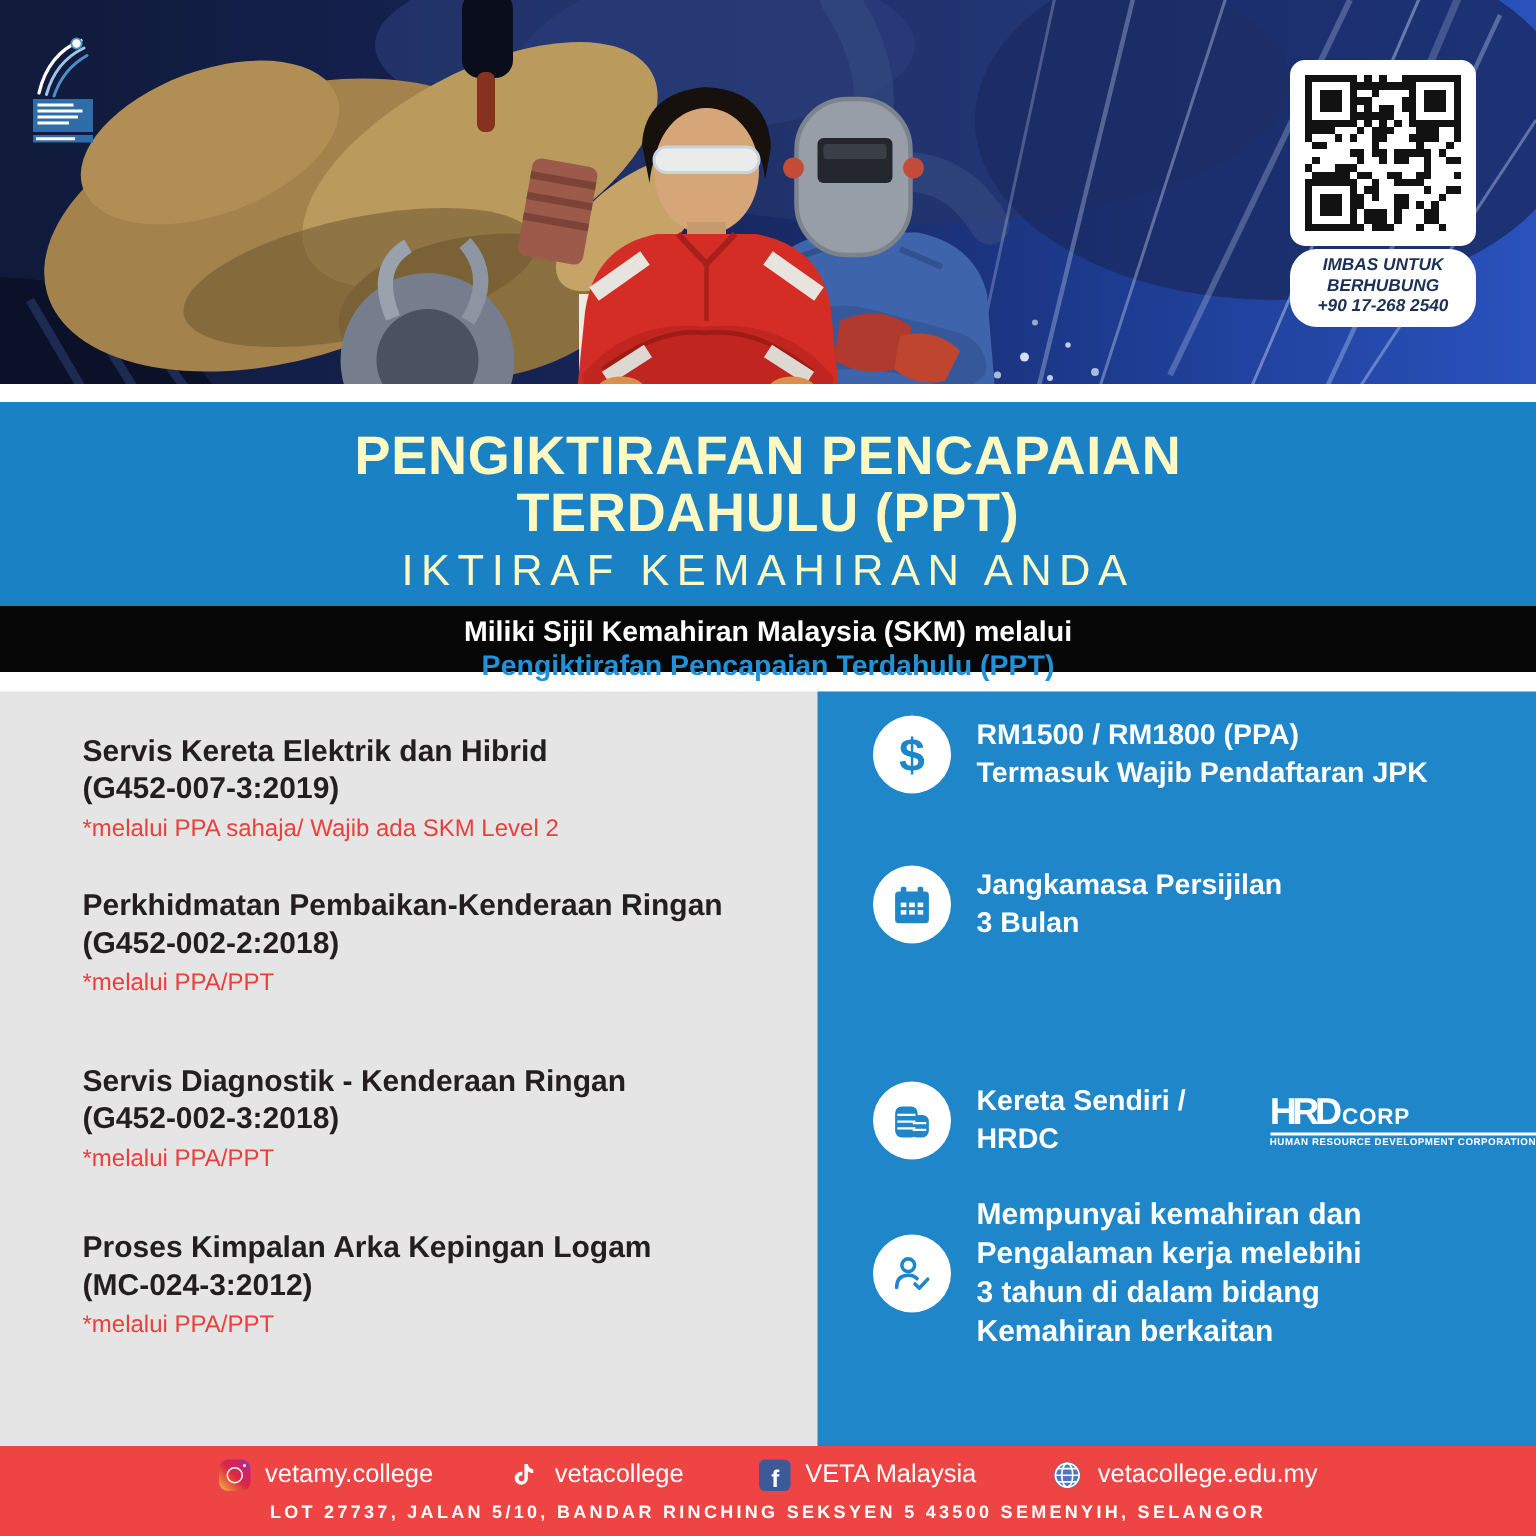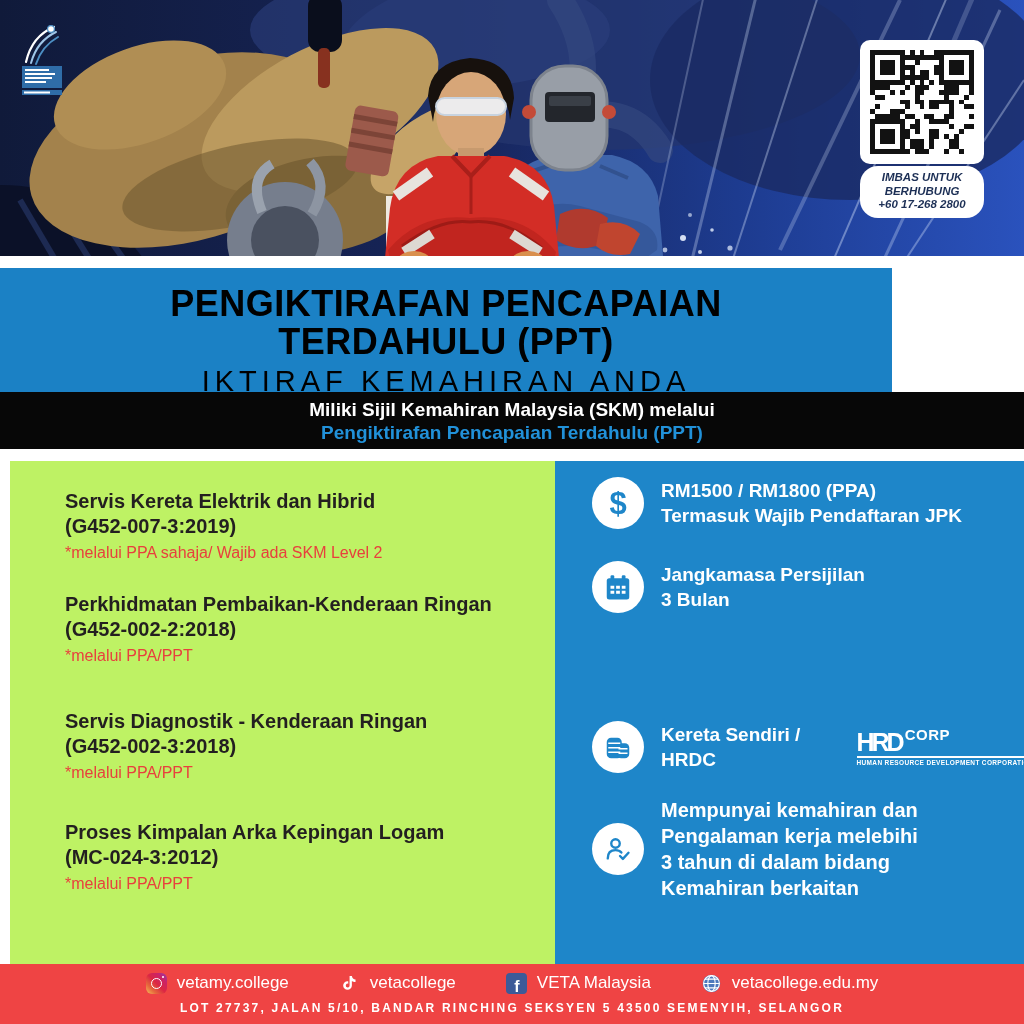--- a/index.html
+++ b/index.html
@@ -12,54 +12,54 @@
   .hero svg.hero-art { position:absolute; left:0; top:0; }
   .brand-logo { position:absolute; left:18px; top:22px; width:48px; height:78px; }
   .qr-card { position:absolute; left:860px; top:40px; width:124px; height:124px; background:#fff;
              border-radius:10px; display:flex; align-items:center; justify-content:center; }
   .qr-card svg { width:104px; height:104px; }
   .contact-pill { position:absolute; left:860px; top:166px; width:124px; background:#fff; border-radius:18px;
                   padding:5px 2px 6px; text-align:center; color:#1c2f55; font-weight:bold; font-style:italic;
                   font-size:11.5px; line-height:13.5px; }
 
   
-  .title-band { position:absolute; left:0; top:268px; width:892px; height:136px; background:#1b81c5;
-                color:#000000; text-align:center; padding-top:17px; }
+  .title-band { position:absolute; left:0; top:268px; width:1024px; height:136px; background:#1b81c5;
+                color:#fef9c3; text-align:center; padding-top:17px; }
   .title-band .h1 { font-size:36px; font-weight:800; letter-spacing:.5px; line-height:38px; }
   .title-band .sub { font-size:29px; font-weight:400; letter-spacing:5px; line-height:36px; margin-top:2px; }
 
   
-  .black-strip { position:absolute; left:0; top:392px; width:1024px; height:57px; background:#070707;
+  .black-strip { position:absolute; left:0; top:404px; width:1024px; height:44px; background:#070707;
                  text-align:center; padding-top:6px; }
   .black-strip .l1 { color:#fff; font-weight:bold; font-size:19px; line-height:23px; }
   .black-strip .l2 { color:#2191d9; font-weight:bold; font-size:19px; line-height:23px; }
 
   
-  .main { position:absolute; left:0; top:461px; width:972px; height:503px; background:#bef264;margin-left:10px; }
+  .main { position:absolute; left:0; top:461px; width:972px; height:503px; background:#e5e5e5; }
   .courses { position:absolute; left:0; top:0; width:545px; height:503px; padding:28px 20px 0 55px; }
   .course { margin-bottom:30px; }
   .course .c-title, .course .c-code { display:block; font-size:20px; font-weight:bold; color:#231f20; line-height:25px; }
   .course .c-note { display:block; font-size:16px; color:#e8403d; margin-top:5px; }
   .course.gap-lg { margin-bottom:44px; }
   .course.gap-md { margin-bottom:38px; }
 
   .info-panel { position:absolute; left:545px; top:0; width:479px; height:503px; background:#1e86c9; }
   .info-row { position:absolute; left:0; width:479px; display:flex; align-items:center; padding-left:37px; }
   .icon-circle { flex:0 0 52px; width:52px; height:52px; border-radius:50%; background:#fff; color:#1e86c9;
                  display:flex; align-items:center; justify-content:center; margin-right:17px; }
   .icon-circle svg { width:30px; height:30px; }
   .icon-circle .dollar { font-size:31px; font-weight:800; line-height:1; }
   .info-text span { display:block; color:#fff; font-weight:bold; font-size:19px; line-height:25px; }
   .row-5 .info-text span { font-size:20px; line-height:26px; }
-  .row-1 { top:16px; } .row-2 { top:100px;align-items:center; } .row-3 { top:182px; } .row-4 { top:260px; } .row-5 { top:336px; }
+  .row-1 { top:16px; } .row-2 { top:116px;align-items:center; } .row-3 { top:182px; } .row-4 { top:260px; } .row-5 { top:336px; }
 
   .hrdc { margin-left:14px; color:#fff; line-height:1; align-self:center; }
   .hrdc .top { display:flex; align-items:flex-end; border-bottom:2px solid #fff; padding-bottom:1px; }
   .hrdc .main-word { font-size:25px; font-weight:800; letter-spacing:-3px; }
-  .hrdc .suffix { font-size:15px; font-weight:800; letter-spacing:.5px; margin-left:3px; padding-bottom:13px; }
+  .hrdc .suffix { font-size:15px; font-weight:800; letter-spacing:.5px; margin-left:3px; padding-bottom:2px; }
   .hrdc .tagline { font-size:6.5px; letter-spacing:.35px; font-weight:bold; margin-top:2px; white-space:nowrap; }
 
   
   .footer { position:absolute; left:0; top:964px; width:1024px; height:60px; background:#ef4444; color:#fff; }
   .social-row { display:flex; justify-content:center; align-items:center; gap:50px; margin-top:7px; height:24px; }
   .social-item { display:flex; align-items:center; gap:9px; font-size:17px; color:#fff; }
   .s-icon { width:22px; height:22px; display:flex; align-items:center; justify-content:center; }
   .ig-box { width:21px; height:21px; border-radius:6px;
             background:linear-gradient(45deg,#f5c15a 0%,#e6683c 25%,#dc2743 50%,#cc2366 75%,#8a3ab9 100%);
             position:relative; }
@@ -410,21 +410,21 @@
           <rect x="9" y="20" width="1" height="1" fill="#121212"></rect>
           <rect x="10" y="20" width="1" height="1" fill="#121212"></rect>
           <rect x="11" y="20" width="1" height="1" fill="#121212"></rect>
           <rect x="15" y="20" width="1" height="1" fill="#121212"></rect>
           <rect x="18" y="20" width="1" height="1" fill="#121212"></rect>
         </svg>
     </div>
     <div class="contact-pill">
       <span>IMBAS UNTUK</span><br>
       <span>BERHUBUNG</span><br>
-      <span>+60 17-268 2800</span>
+      <span>+90 17-268 2540</span>
     </div>
   </div>
 
   <div class="title-band">
     <div class="h1">PENGIKTIRAFAN PENCAPAIAN</div>
     <div class="h1">TERDAHULU (PPT)</div>
     <div class="sub">IKTIRAF KEMAHIRAN ANDA</div>
   </div>
 
   <div class="black-strip">

